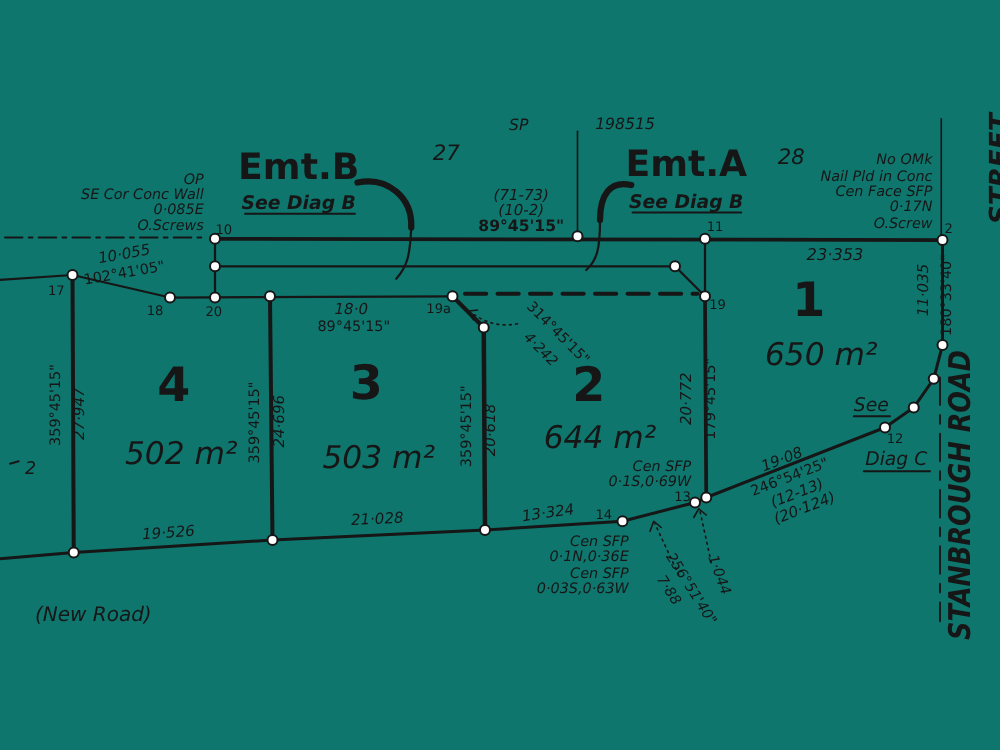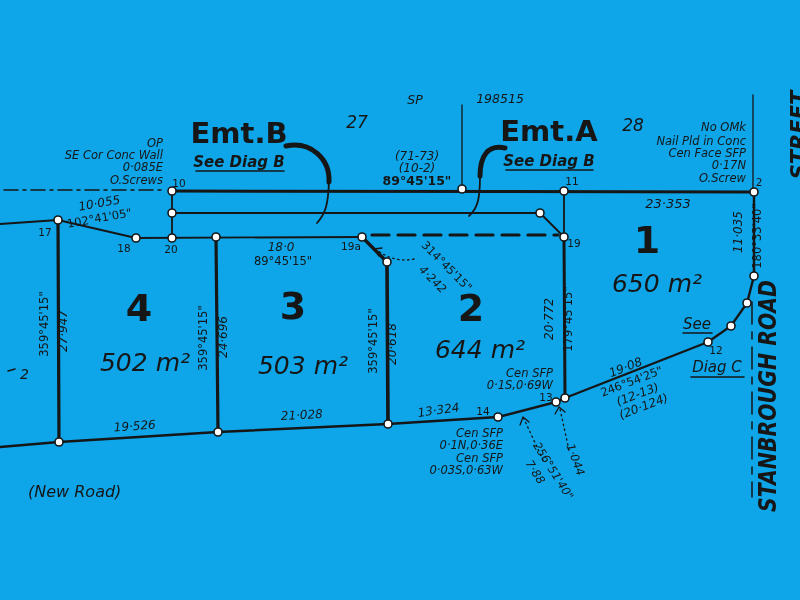--- a/index.html
+++ b/index.html
@@ -1,16 +1,16 @@
 <!DOCTYPE html>
 <html><head>
 <meta charset="utf-8">
 <style>
   html,body{margin:0;padding:0;background:#fff;}
-  .canvas{position:relative;width:800px;height:600px;background:#0ea5e9;overflow:hidden;
+  .canvas{position:relative;width:800px;height:600px;background:#0f766e;overflow:hidden;
           font-family:"DejaVu Sans",sans-serif;}
   svg{display:block;}
   text{fill:#161616;}
   .t   {font-family:"DejaVu Sans",sans-serif;font-style:italic;font-size:11.5px;}
   .pt  {font-family:"DejaVu Sans",sans-serif;font-size:10.5px;}
   .dim {font-family:"DejaVu Sans",sans-serif;font-style:italic;font-size:12px;}
   .brg {font-family:"DejaVu Sans",sans-serif;font-size:11.5px;}
   .lotnum{font-family:"DejaVu Sans",sans-serif;font-weight:bold;font-size:38px;}
   .area{font-family:"DejaVu Sans",sans-serif;font-style:italic;font-size:25px;}
   .emt {font-family:"DejaVu Sans",sans-serif;font-weight:bold;font-size:29px;}

